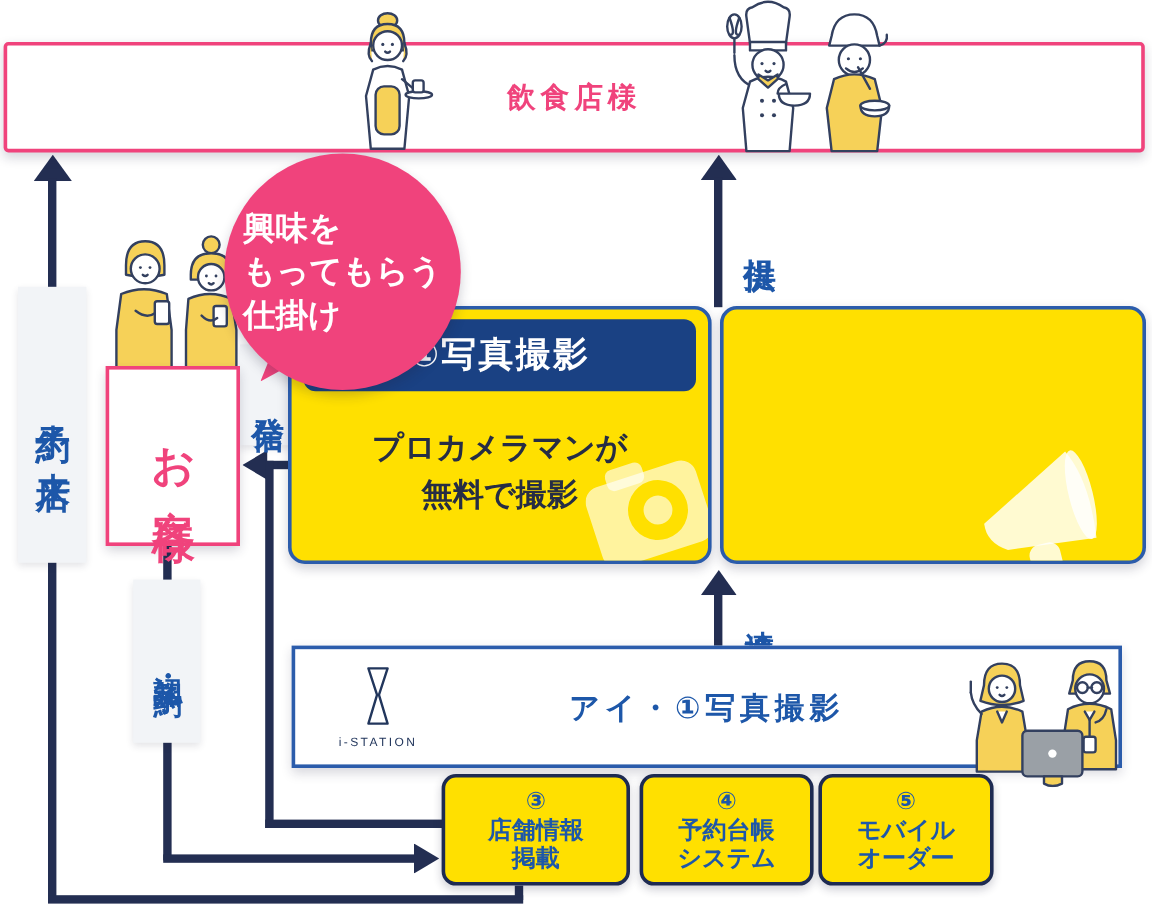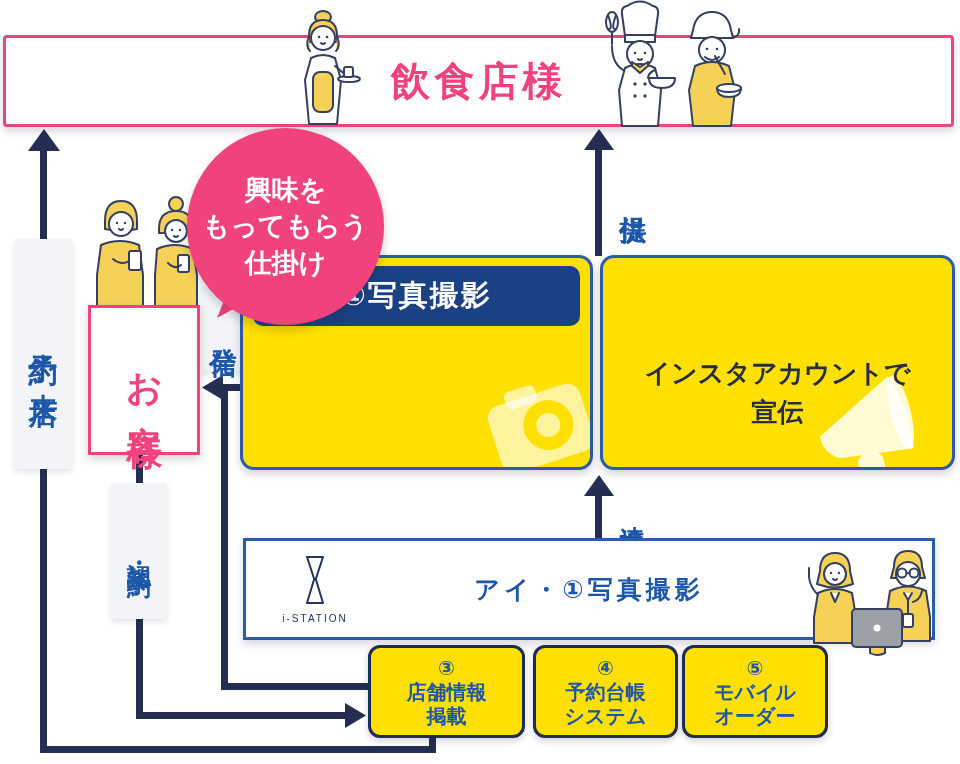--- a/index.html
+++ b/index.html
@@ -13,40 +13,40 @@
   .ah-up{clip-path:polygon(50% 0,100% 100%,0 100%);}
   .ah-right{clip-path:polygon(0 0,100% 50%,0 100%);}
   .ah-left{clip-path:polygon(100% 0,0 50%,100% 100%);}
   
   .bar{
     position:absolute;left:3px;top:35px;width:945px;height:86px;background:#fff;
     border:3px solid #f0437c;border-radius:4px;z-index:2;
     display:flex;align-items:center;justify-content:center;
     box-shadow:0 4px 9px rgba(30,30,60,.18);
   }
-  .bar-title{color:#f0437c;font-size:40px;font-weight:bold;letter-spacing:4px;}
+  .bar-title{color:#f0437c;font-size:24px;font-weight:bold;letter-spacing:4px;}
   
   .vlabel{
     position:absolute;z-index:2;display:flex;align-items:center;justify-content:center;
     writing-mode:vertical-rl;text-orientation:upright;
     color:#1d57a9;font-weight:bold;letter-spacing:3px;
   }
   .vlabel.bg{background:#f2f4f7;box-shadow:0 3px 6px rgba(30,30,60,.12);}
   
   .customer{
     position:absolute;left:88px;top:305px;width:106px;height:144px;background:#fff;
     border:3px solid #f0437c;z-index:3;display:flex;align-items:center;justify-content:center;
     writing-mode:vertical-rl;text-orientation:upright;color:#f0437c;
     font-size:36px;font-weight:bold;letter-spacing:8px;box-shadow:0 4px 9px rgba(30,30,60,.2);
   }
   
   .bubble{
     position:absolute;left:187px;top:128px;width:197px;height:197px;border-radius:50%;
     background:#f0437c;z-index:4;display:flex;align-items:center;justify-content:center;
-    text-align:center;color:#fff;font-size:27px;font-weight:bold;line-height:1.35;
+    text-align:left;color:#fff;font-size:27px;font-weight:bold;line-height:1.35;
     white-space:pre-line;box-shadow:0 5px 10px rgba(30,30,60,.22);
   }
   .bubble-tail{
     position:absolute;left:217px;top:280px;width:40px;height:38px;background:#f0437c;z-index:4;
     clip-path:polygon(38% 0,100% 42%,0 100%);
   }
   
   .svc{
     position:absolute;top:255px;height:209px;background:#ffe000;border:3px solid #2b5cab;
     border-radius:14px;z-index:2;overflow:hidden;box-shadow:0 4px 9px rgba(30,30,60,.2);
@@ -198,33 +198,33 @@
 
   <div class="customer">お客様</div>
 
   <div class="bubble-tail"></div>
   <div class="bubble">興味を
 もってもらう
 仕掛け</div>
 
   <div class="svc" style="left:240px;width:347px;">
     <div class="svc-header">①写真撮影</div>
+    <div class="svc-body">プロカメラマンが
+無料で撮影</div>
     <svg class="svc-icon" style="right:-6px;bottom:-8px;" width="108" height="100" viewBox="0 0 108 100">
       <g transform="rotate(-18 54 50)">
         <rect x="26" y="8" width="32" height="18" rx="6" fill="#fff" fill-opacity="0.62"></rect>
         <rect x="4" y="18" width="96" height="70" rx="13" fill="#fff" fill-opacity="0.62"></rect>
         <circle cx="60" cy="52" r="25" fill="#ffe000"></circle>
         <circle cx="60" cy="52" r="12" fill="#fff" fill-opacity="0.62"></circle>
       </g>
     </svg>
   </div>
 
   <div class="svc" style="left:600px;width:349px;">
-    <div class="svc-body">インスタアカウントで
-宣伝</div>
     <svg class="svc-icon" style="right:-10px;bottom:-14px;" width="160" height="122" viewBox="0 0 160 122">
       <g transform="rotate(-14 80 61)" fill="#fff" fill-opacity="0.82">
         <path d="M16 62 L96 20 Q110 48 104 96 L30 88 Q14 78 16 62 Z"></path>
         <ellipse cx="100" cy="58" rx="10" ry="38"></ellipse>
         <rect x="46" y="90" width="26" height="28" rx="9"></rect>
       </g>
     </svg>
   </div>
 
   <div class="istation">

